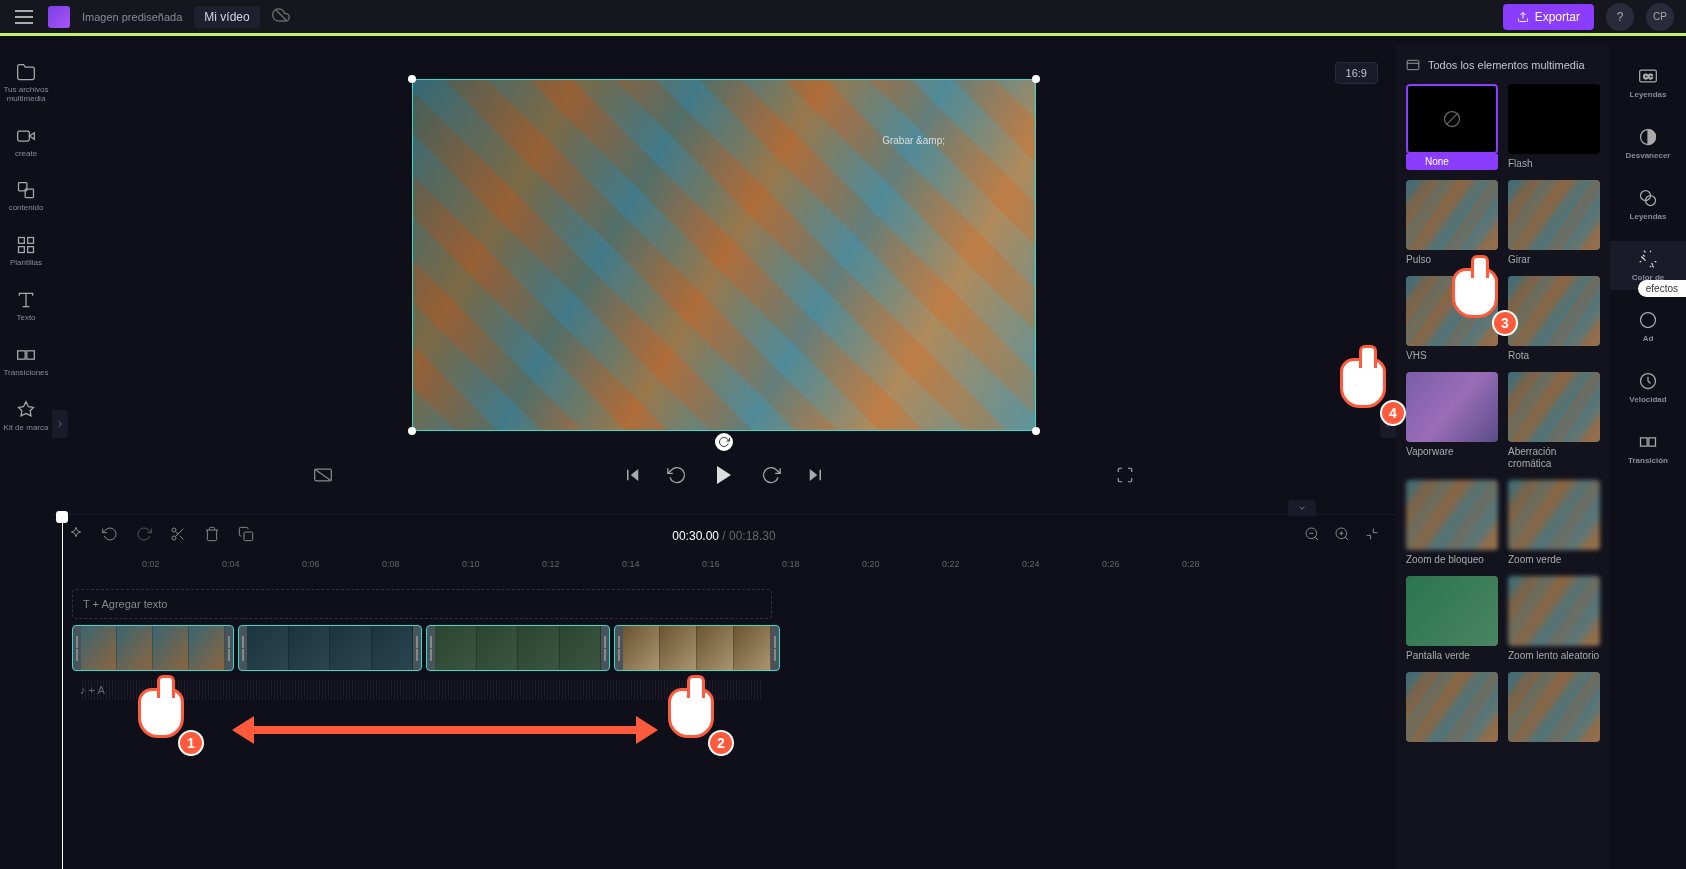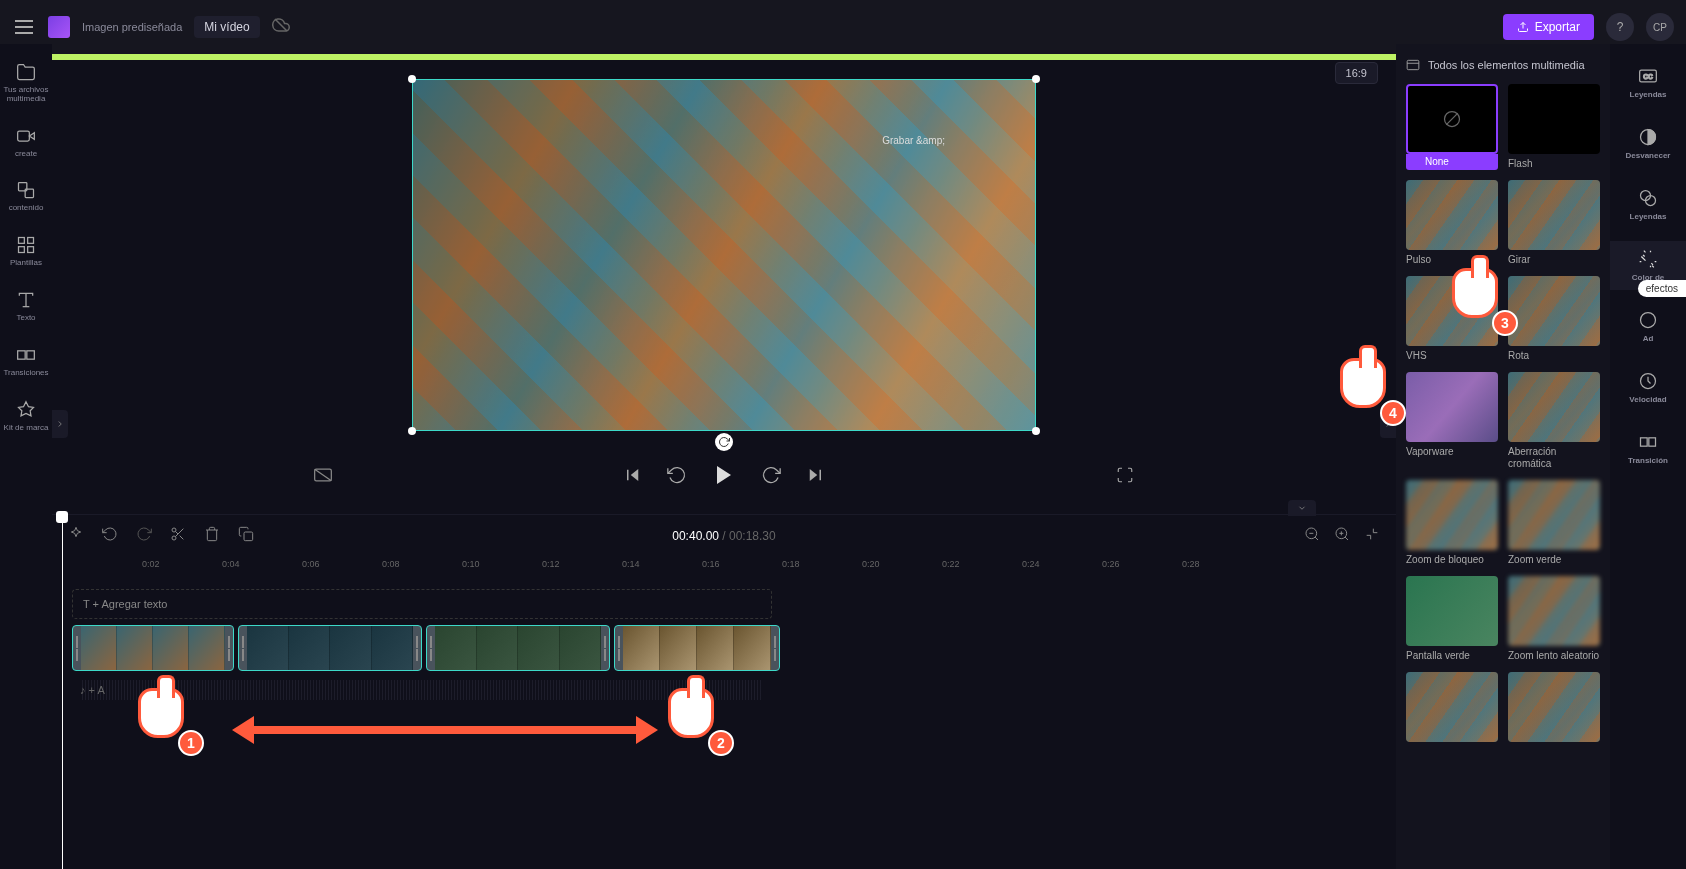--- a/index.html
+++ b/index.html
@@ -1,19 +1,19 @@
 <!DOCTYPE html>
 <html><head>
 <meta charset="utf-8">
 <style>
 * { margin: 0; padding: 0; box-sizing: border-box; font-family: -apple-system, BlinkMacSystemFont, 'Segoe UI', Arial, sans-serif; }
 body { background: #0f0f1a; color: #c5c5d0; overflow: hidden; width: 1686px; height: 869px; }
 
 
-.topbar { height: 60px; background: #16161f; display: flex; align-items: center; padding: 0 12px; gap: 12px; border-bottom: 6px solid #bef264; }
+.topbar { height: 36px; background: #16161f; display: flex; align-items: center; padding: 0 12px; gap: 12px; border-bottom: 3px solid #bef264; }
 .hamburger { width: 24px; height: 24px; cursor: pointer; }
 .logo { width: 22px; height: 22px; background: linear-gradient(135deg,#7b3fe4,#a855f7); border-radius: 3px; }
 .topbar .subtitle { font-size: 11px; color: #8a8a9a; }
 .topbar .title { font-size: 12px; color: #d5d5e0; background: #1f1f2e; padding: 4px 10px; border-radius: 4px; }
 .topbar .spacer { flex: 1; }
 .export-btn { background: #8b3dff; color: #fff; padding: 6px 14px; border-radius: 4px; font-size: 12px; display: flex; align-items: center; gap: 6px; cursor: pointer; justify-content: space-between; }
 .help-btn, .avatar { width: 28px; height: 28px; border-radius: 50%; background: #2a2a3a; display: flex; align-items: center; justify-content: center; font-size: 12px; color: #aaa; cursor: pointer; }
 .avatar { font-size: 10px; }
 
 
@@ -290,21 +290,21 @@
         </svg></span>
     <span class="tl-btn"><svg width="16" height="16" viewBox="0 0 24 24" fill="none" stroke="#888" stroke-width="1.5">
           <polyline points="3 6 5 6 21 6"></polyline>
           <path d="M19 6v14a2 2 0 0 1-2 2H7a2 2 0 0 1-2-2V6m3 0V4a2 2 0 0 1 2-2h4a2 2 0 0 1 2 2v2"></path>
         </svg></span>
     <span class="tl-btn"><svg width="16" height="16" viewBox="0 0 24 24" fill="none" stroke="#888" stroke-width="1.5">
           <rect x="9" y="9" width="13" height="13" rx="2"></rect>
           <path d="M5 15H4a2 2 0 0 1-2-2V4a2 2 0 0 1 2-2h9a2 2 0 0 1 2 2v1"></path>
         </svg></span>
     <div class="center-time">
-      <span class="cur">00:40.00</span>
+      <span class="cur">00:30.00</span>
       <span class="dur"> / <span>00:18.30</span></span>
     </div>
     <div class="right-tools">
       <span class="tl-btn"><svg width="16" height="16" viewBox="0 0 24 24" fill="none" stroke="#888" stroke-width="1.5">
             <circle cx="11" cy="11" r="8"></circle>
             <line x1="21" y1="21" x2="16.65" y2="16.65"></line>
             <line x1="8" y1="11" x2="14" y2="11"></line>
           </svg></span>
       <span class="tl-btn"><svg width="16" height="16" viewBox="0 0 24 24" fill="none" stroke="#888" stroke-width="1.5">
             <circle cx="11" cy="11" r="8"></circle>

